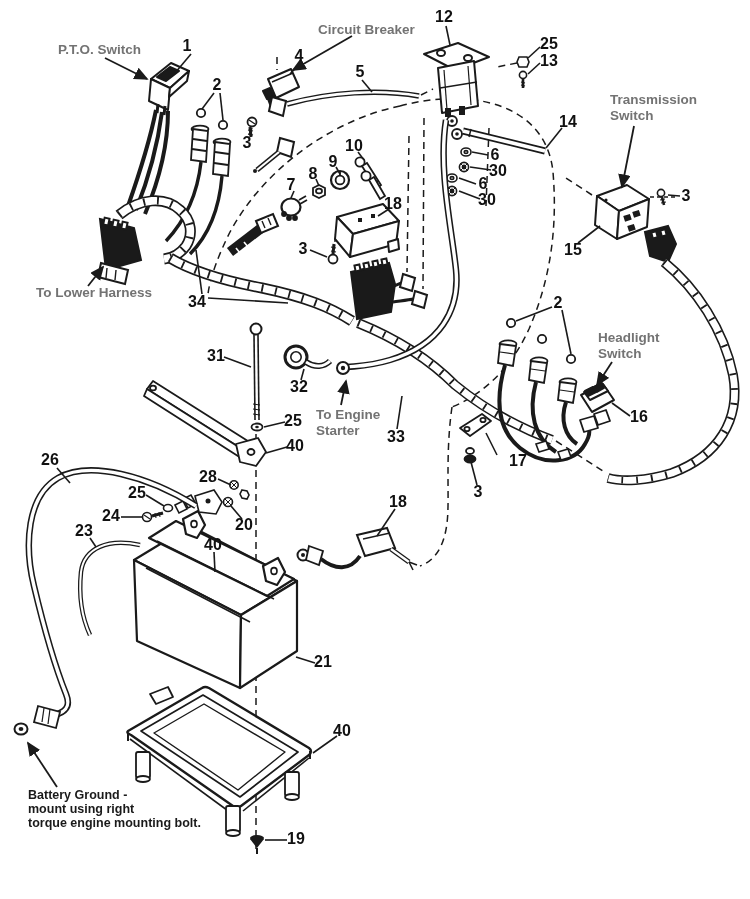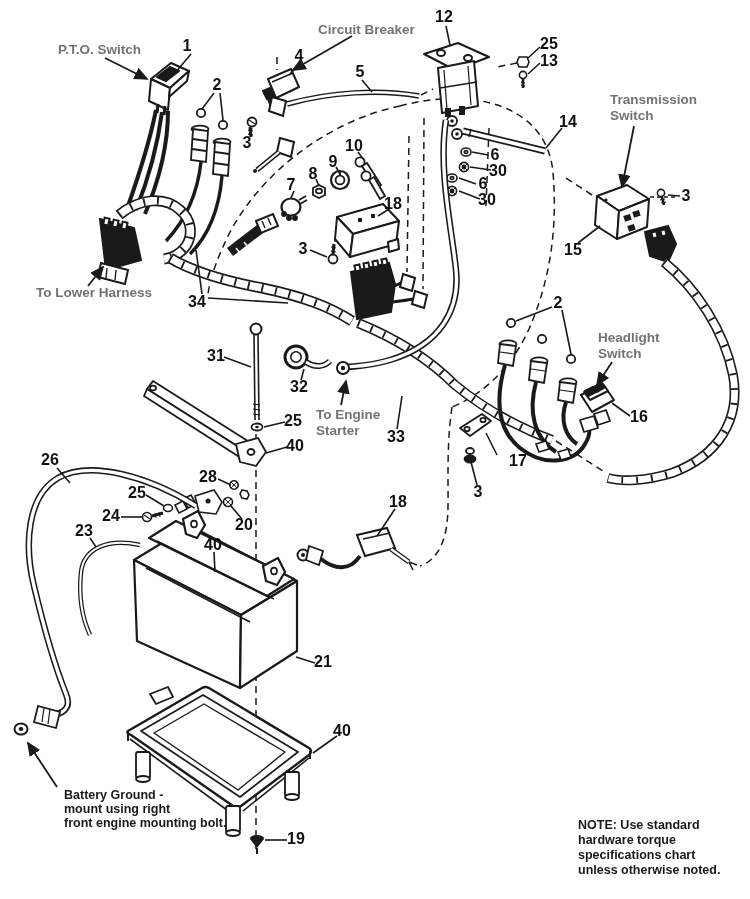--- a/index.html
+++ b/index.html
@@ -5,21 +5,21 @@
   html,body{margin:0;padding:0;background:#ffffff;}
   #page{position:relative;width:750px;height:899px;background:#ffffff;overflow:hidden;
         font-family:"Liberation Sans","DejaVu Sans",sans-serif;color:#1a1a1a;}
   svg{position:absolute;left:0;top:0;}
   .lbl{position:absolute;font-weight:bold;font-size:13.5px;white-space:nowrap;color:#737373;}
   .num{position:absolute;font-weight:bold;font-size:16px;transform:translate(-50%,-50%);color:#111;}
   .small{font-size:12.5px;font-weight:bold;}
   #watermark{position:absolute;left:160px;top:434px;font-size:41px;font-weight:bold;
              color:#8f8f8f;opacity:.42;letter-spacing:0px;white-space:nowrap;z-index:5;}
   .note-block{position:absolute;left:578px;top:818px;line-height:15px;}
-  .bg-block{position:absolute;left:28px;top:788px;line-height:14px;margin-left:36px;}
+  .bg-block{position:absolute;left:28px;top:788px;line-height:14px;}
 </style>
 </head>
 <body>
 
 <div id="page">
 
 <svg width="750" height="899" viewBox="0 0 750 899">
   <defs>
     <marker id="ah" markerWidth="9" markerHeight="9" refX="7" refY="3.5" orient="auto">
       <path d="M0,0 L8,3.5 L0,7 Z" fill="#1a1a1a"></path>
@@ -479,29 +479,23 @@
 <div class="lbl" style="left:610px;top:108px">Switch</div>
 <div class="lbl" style="left:598px;top:330px">Headlight</div>
 <div class="lbl" style="left:598px;top:346px">Switch</div>
 <div class="lbl" style="left:36px;top:285px">To Lower Harness</div>
 <div class="lbl" style="left:316px;top:407px">To Engine</div>
 <div class="lbl" style="left:316px;top:423px">Starter</div>
 
 <div class="bg-block">
   <div class="small">Battery Ground -</div>
   <div class="small">mount using right</div>
-  <div class="small">front engine mounting bolt.</div>
+  <div class="small">torque engine mounting bolt.</div>
 </div>
 
-<div class="note-block">
-  <div class="small">NOTE:  Use standard</div>
-  <div class="small">hardware torque</div>
-  <div class="small">specifications chart</div>
-  <div class="small">unless otherwise noted.</div>
-</div>
 
 <div class="num" style="left:187px;top:46px">1</div>
 <div class="num" style="left:217px;top:85px">2</div>
 <div class="num" style="left:558px;top:303px">2</div>
 <div class="num" style="left:247px;top:143px">3</div>
 <div class="num" style="left:686px;top:196px">3</div>
 <div class="num" style="left:303px;top:249px">3</div>
 <div class="num" style="left:478px;top:492px">3</div>
 <div class="num" style="left:299px;top:56px">4</div>
 <div class="num" style="left:360px;top:72px">5</div>

